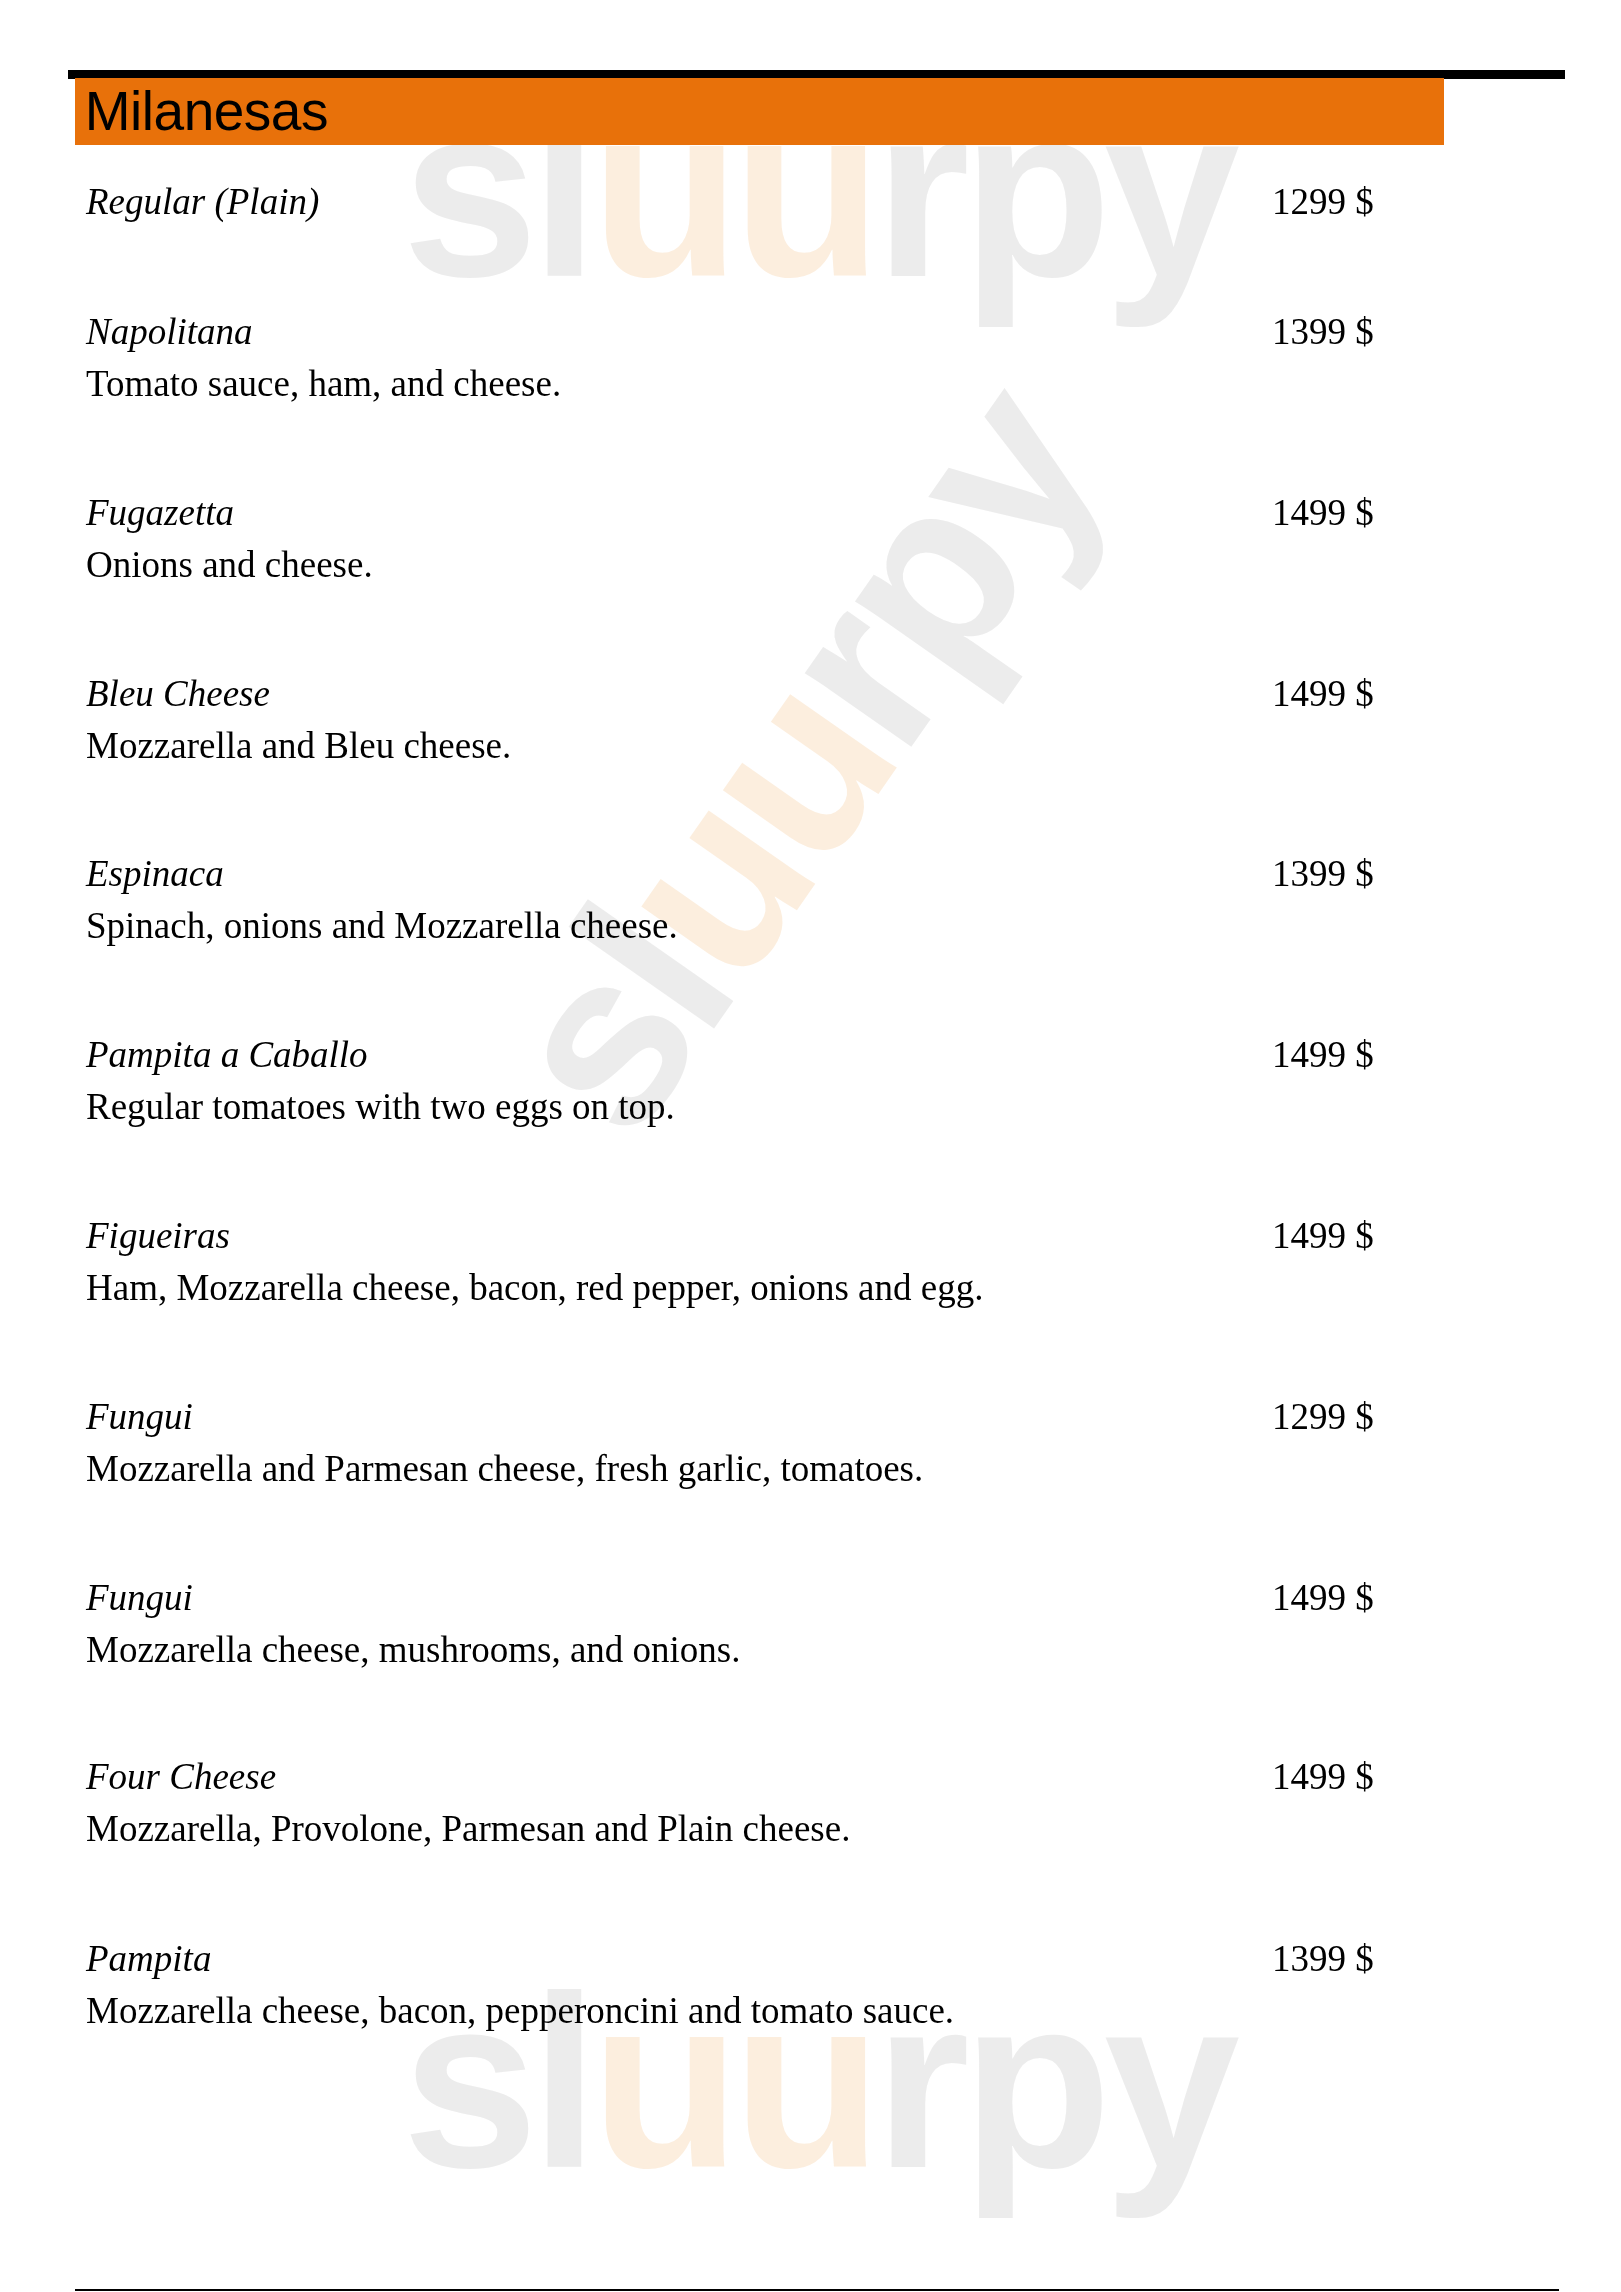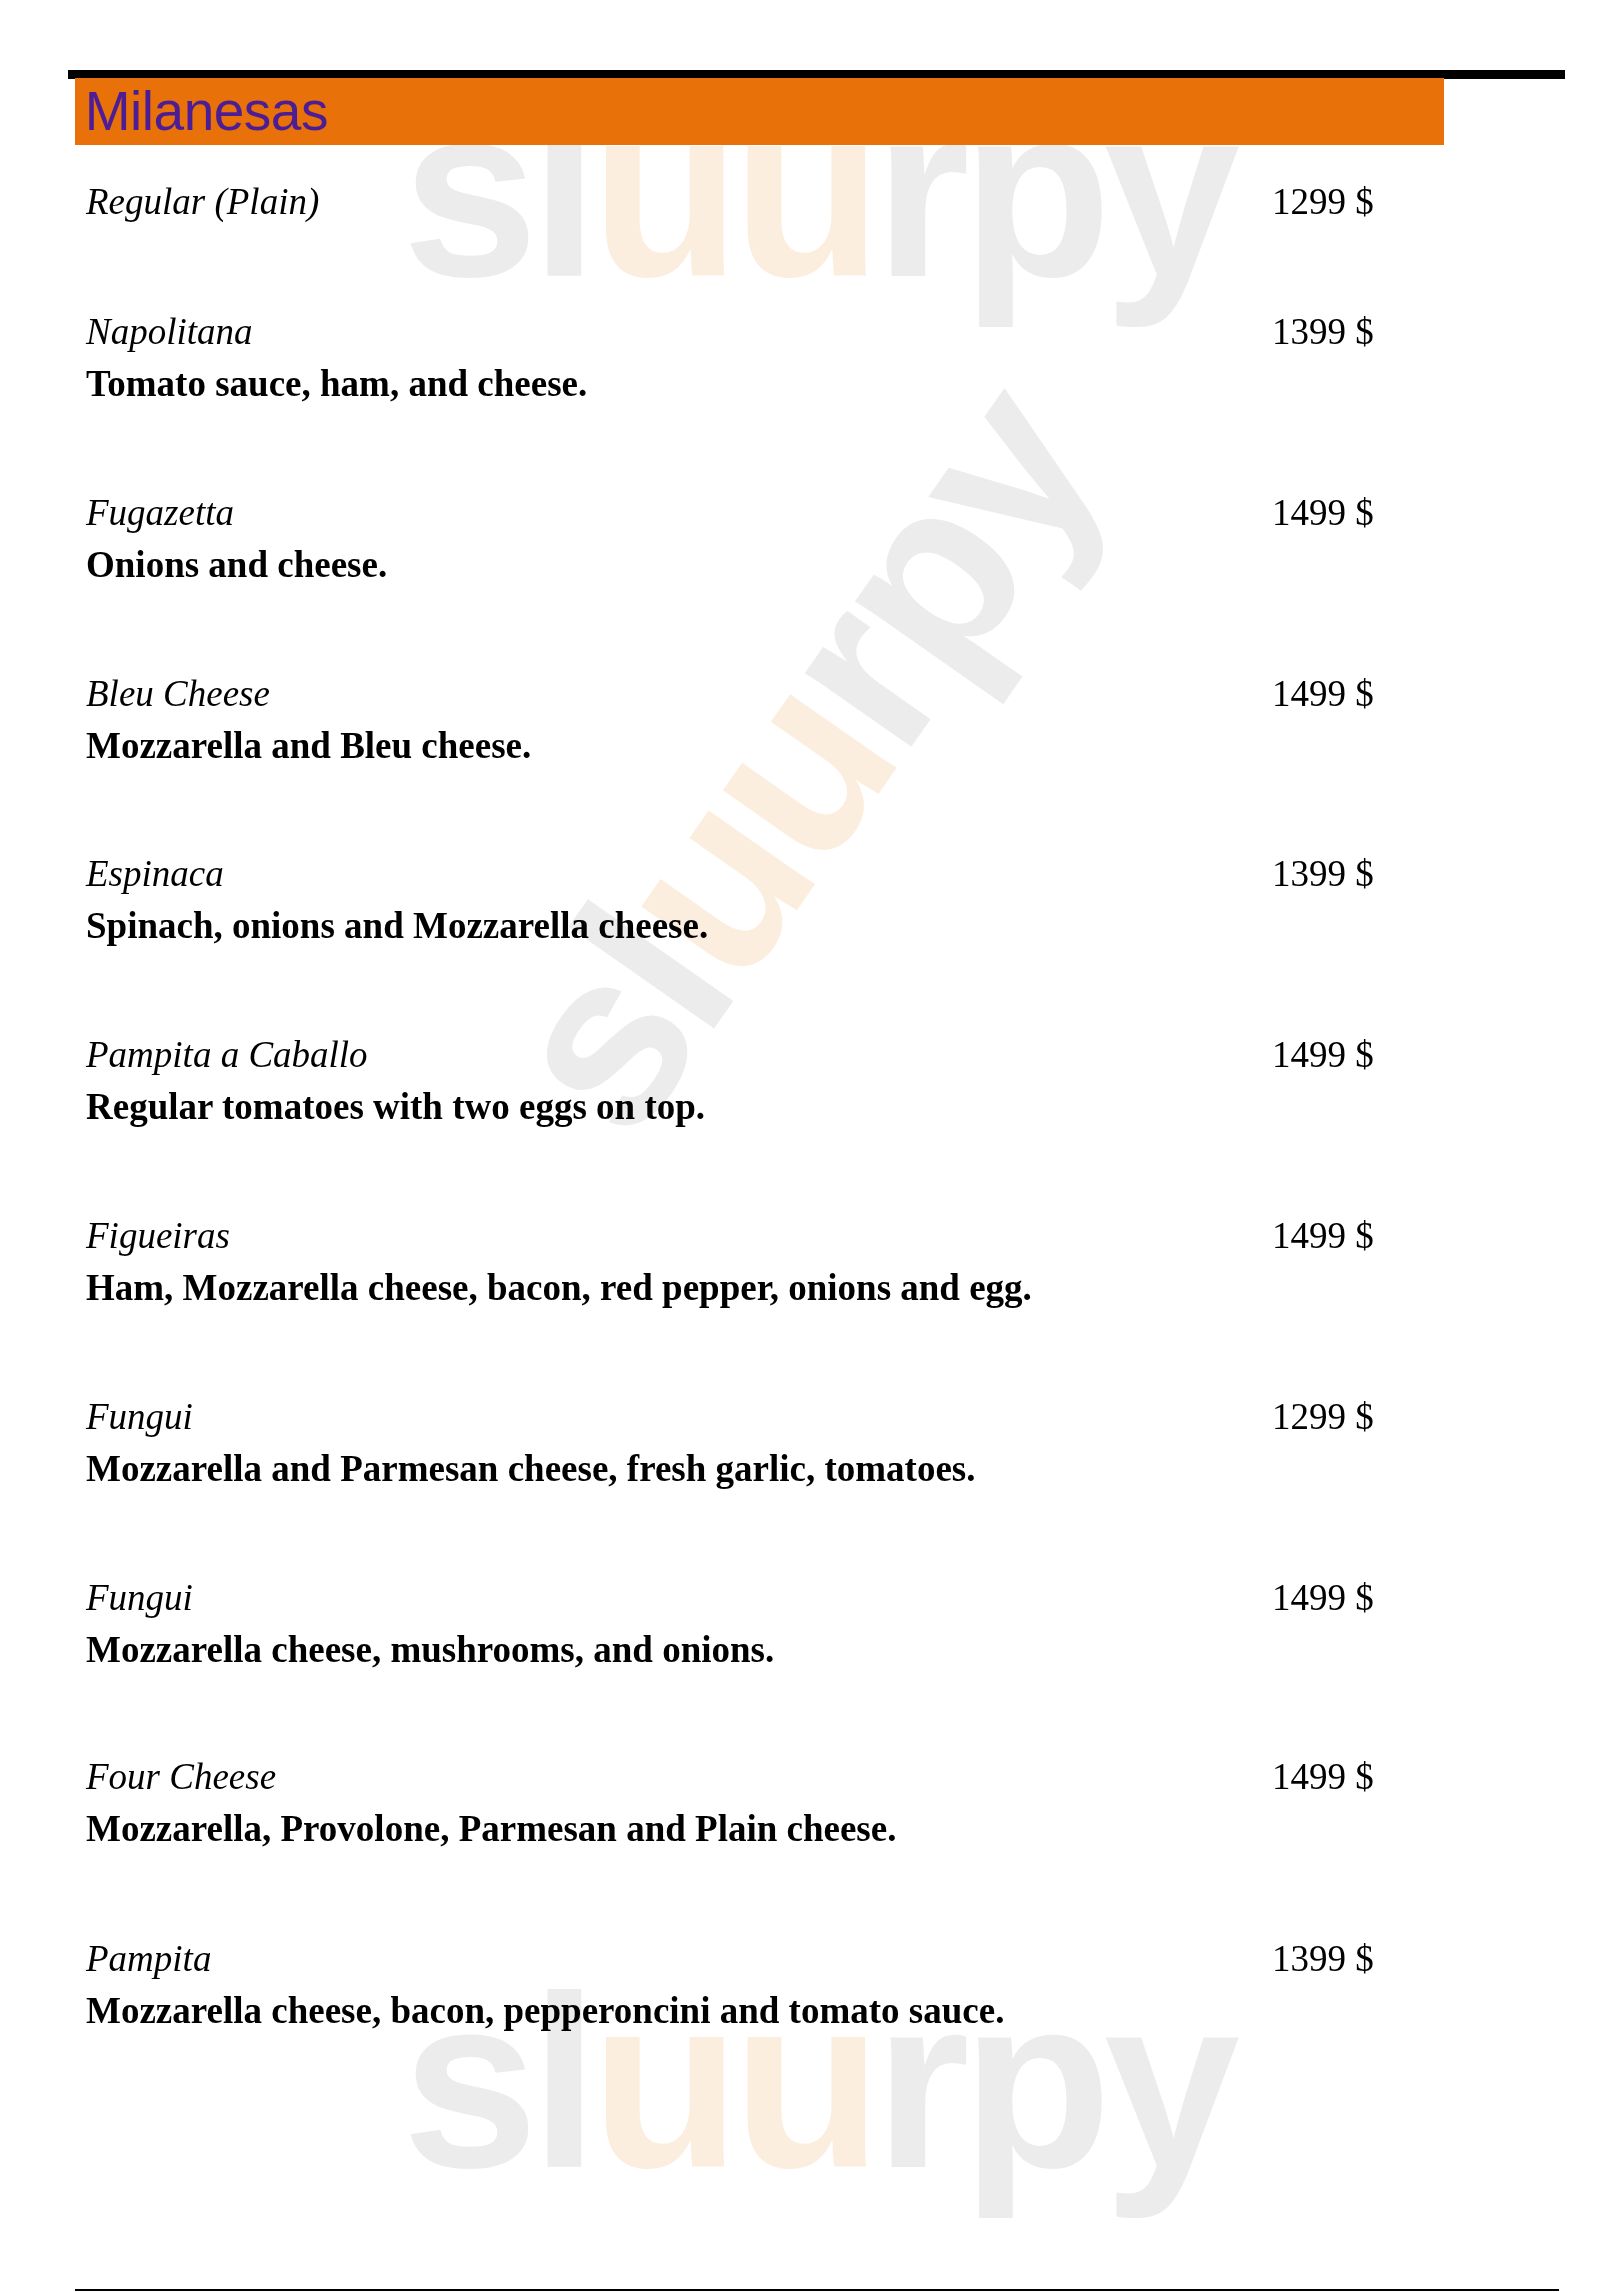--- a/index.html
+++ b/index.html
@@ -6,26 +6,26 @@
   body {
     width: 1621px; height: 2293px; background: #ffffff; position: relative; overflow: hidden;
     font-family: "Liberation Serif", serif; color: #000;
   }
   .top-rule { position: absolute; left: 68px; top: 70px; width: 1497px; height: 8.8px; background: #000; }
   .header-bar {
     position: absolute; left: 75px; top: 78px; width: 1369px; height: 67px; background: #e8710a;
   }
   .header-title {
     position: absolute; left: 9.8px; top: 2px; font-family: "Liberation Sans", sans-serif;
-    font-size: 55px; color: #4c1d95; line-height: 63px; letter-spacing: -0.5px;
+    font-size: 55px; color: #000000; line-height: 63px; letter-spacing: -0.5px;
   }
   .bottom-rule { position: absolute; left: 75px; top: 2289px; width: 1484px; height: 2px; background: #000; }
   .item { position: absolute; left: 86px; width: 1372px; }
   .item-name { position: absolute; left: 0; top: 0; font-size: 37px; line-height: 43px; white-space: nowrap; font-style: italic; }
-  .item-desc { position: absolute; left: 0; top: 52px; font-size: 37px; line-height: 43px; white-space: nowrap; font-weight: bold; }
+  .item-desc { position: absolute; left: 0; top: 52px; font-size: 37px; line-height: 43px; white-space: nowrap; }
   .item-price { position: absolute; left: 1186px; top: 0; font-size: 37px; line-height: 43px; white-space: nowrap; font-family: Liberation Serif, serif; }
   .watermark {
     position: absolute; font-family: "Liberation Sans", sans-serif; font-weight: bold;
     font-size: 245px; letter-spacing: -7.8px; color: rgba(200,200,200,0.35); pointer-events: none; line-height: 1;
   }
   .watermark .wm-u { color: rgba(240,160,70,0.18); }
 </style>
 </head>
 <body>
 

